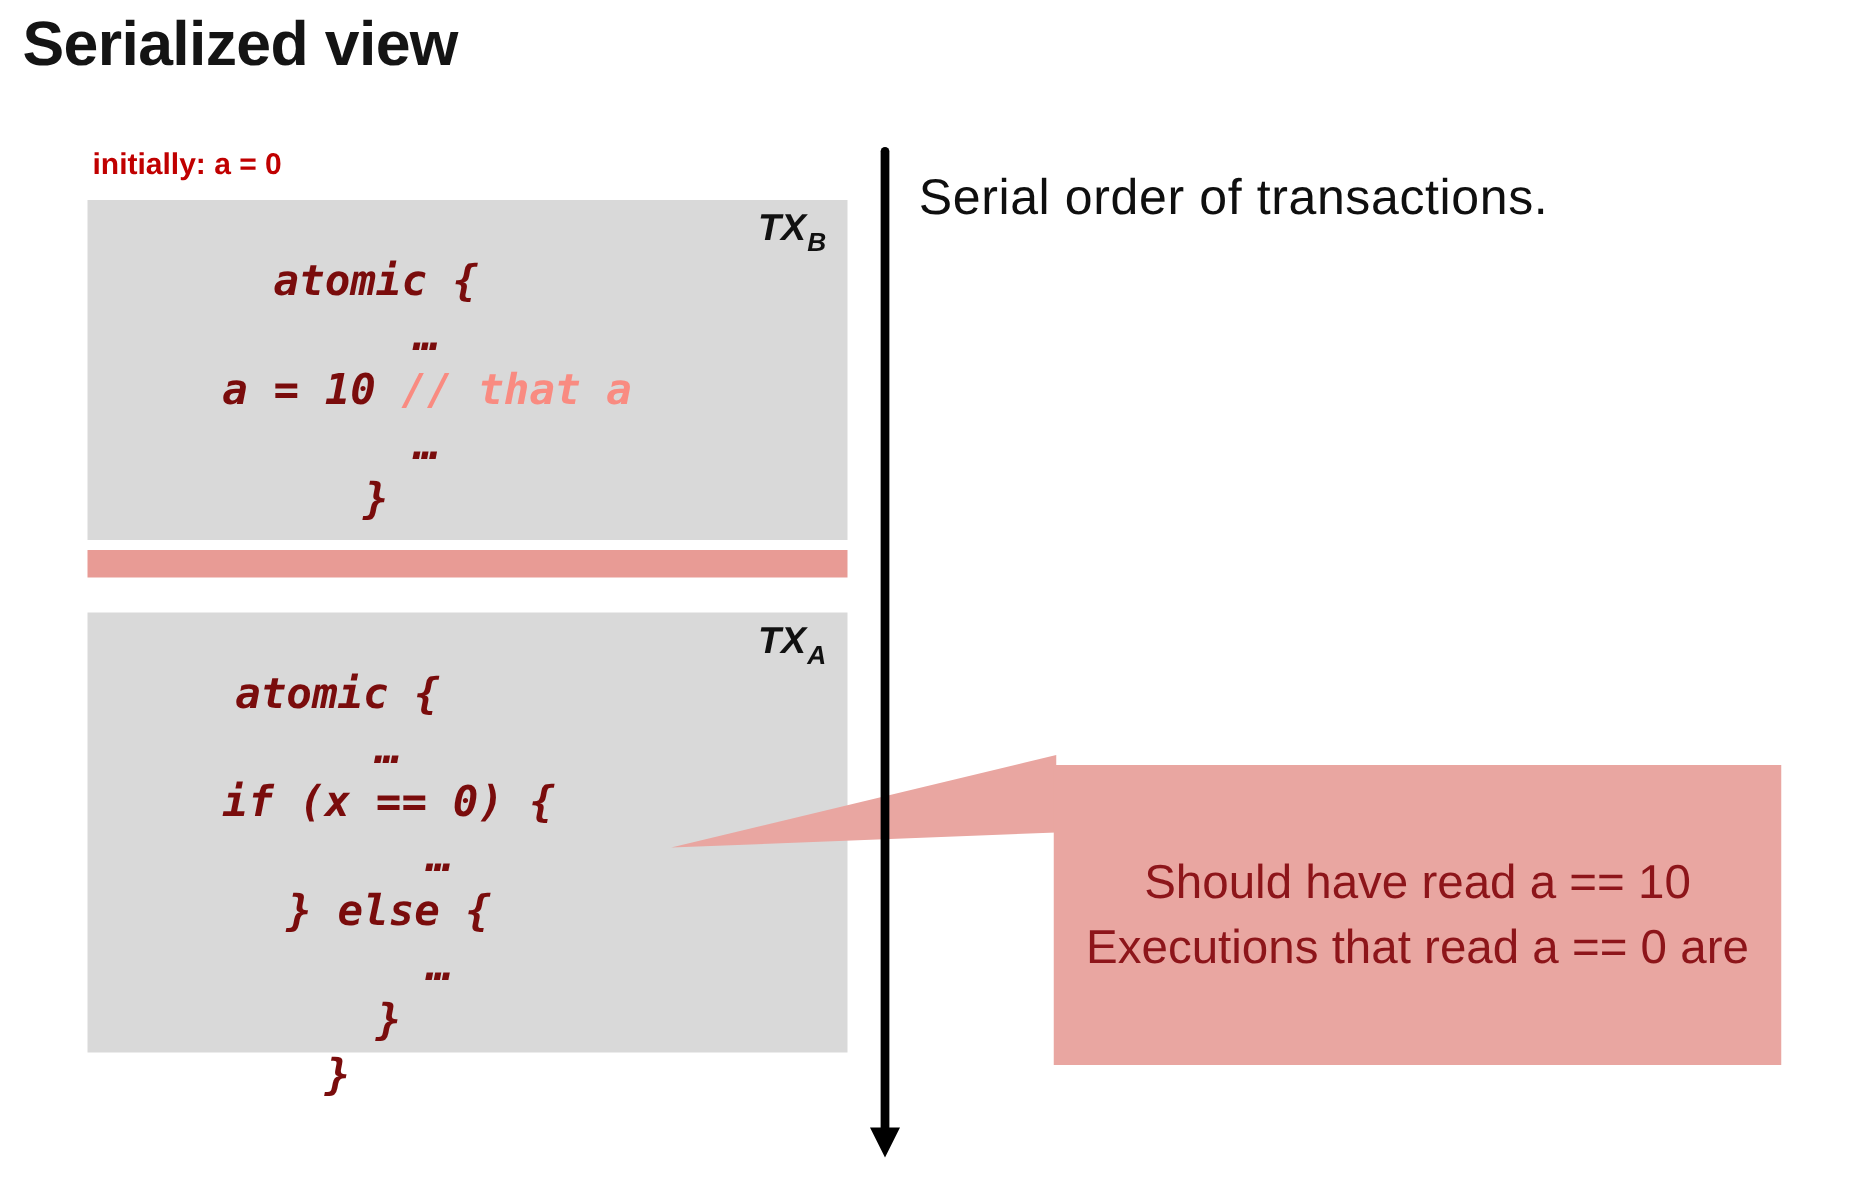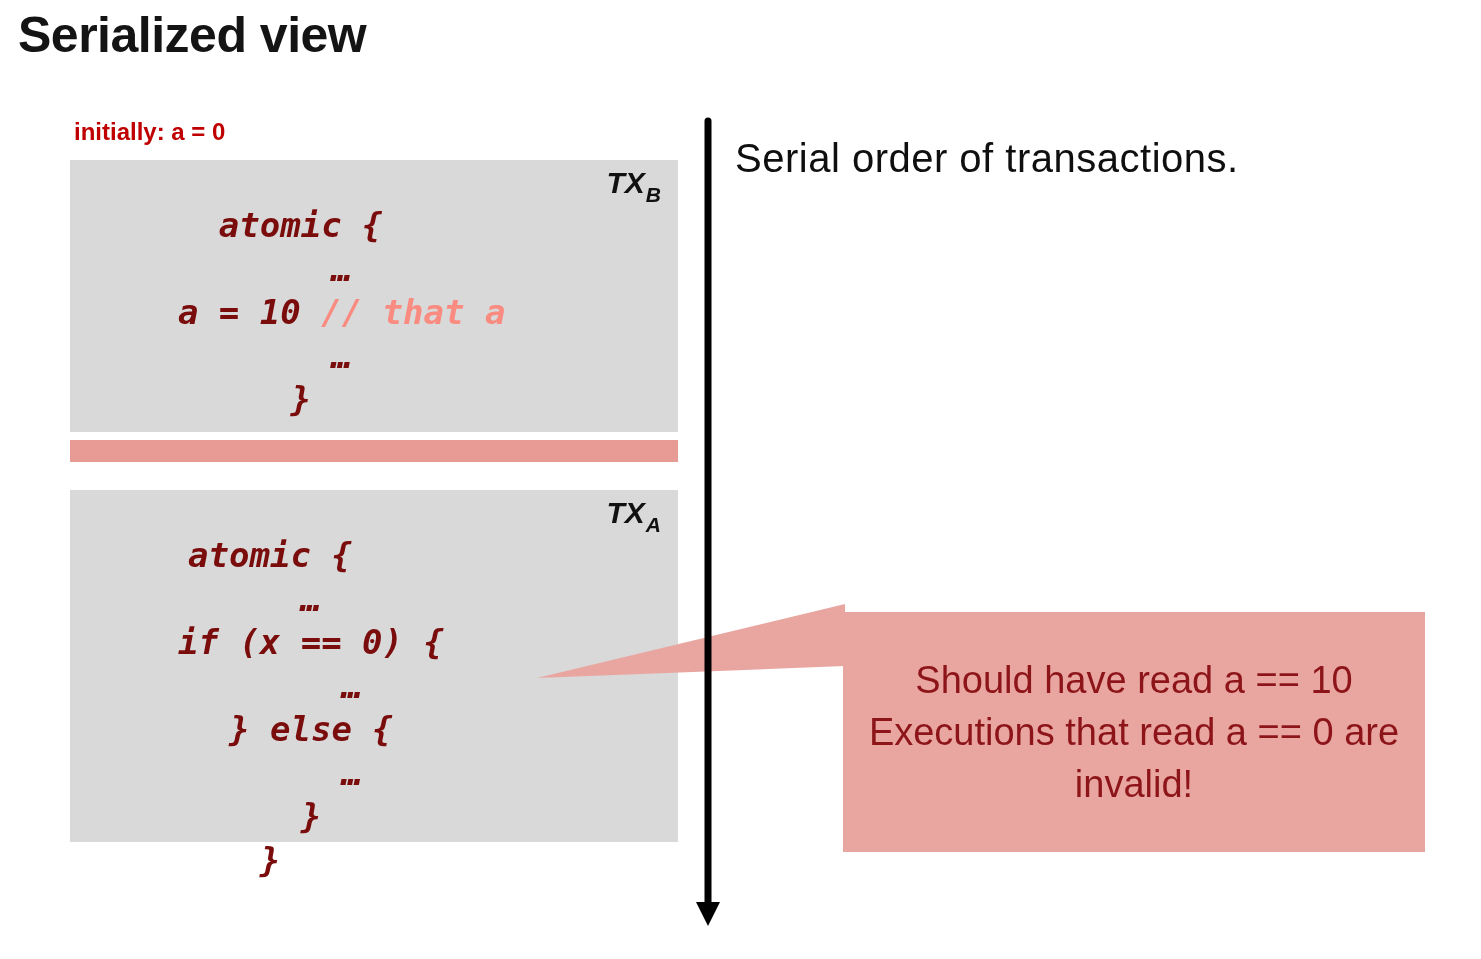--- a/index.html
+++ b/index.html
@@ -98,16 +98,15 @@
   <svg class="arrow-svg" width="44" height="828" viewBox="0 0 44 828">
     <line x1="20" y1="9" x2="20" y2="792" stroke="#000000" stroke-width="7" stroke-linecap="round"></line>
     <polygon points="8,790 32,790 20,814" fill="#000000"></polygon>
   </svg>
 
   <div class="serial-caption">Serial order of transactions.</div>
 
   <div class="callout">
       <div class="callout-line">Should have read a == 10</div>
       <div class="callout-line">Executions that read a == 0 are</div>
-      <div class="callout-line">invalid!</div>
     </div>
 
 </div>
 
 </body></html>

